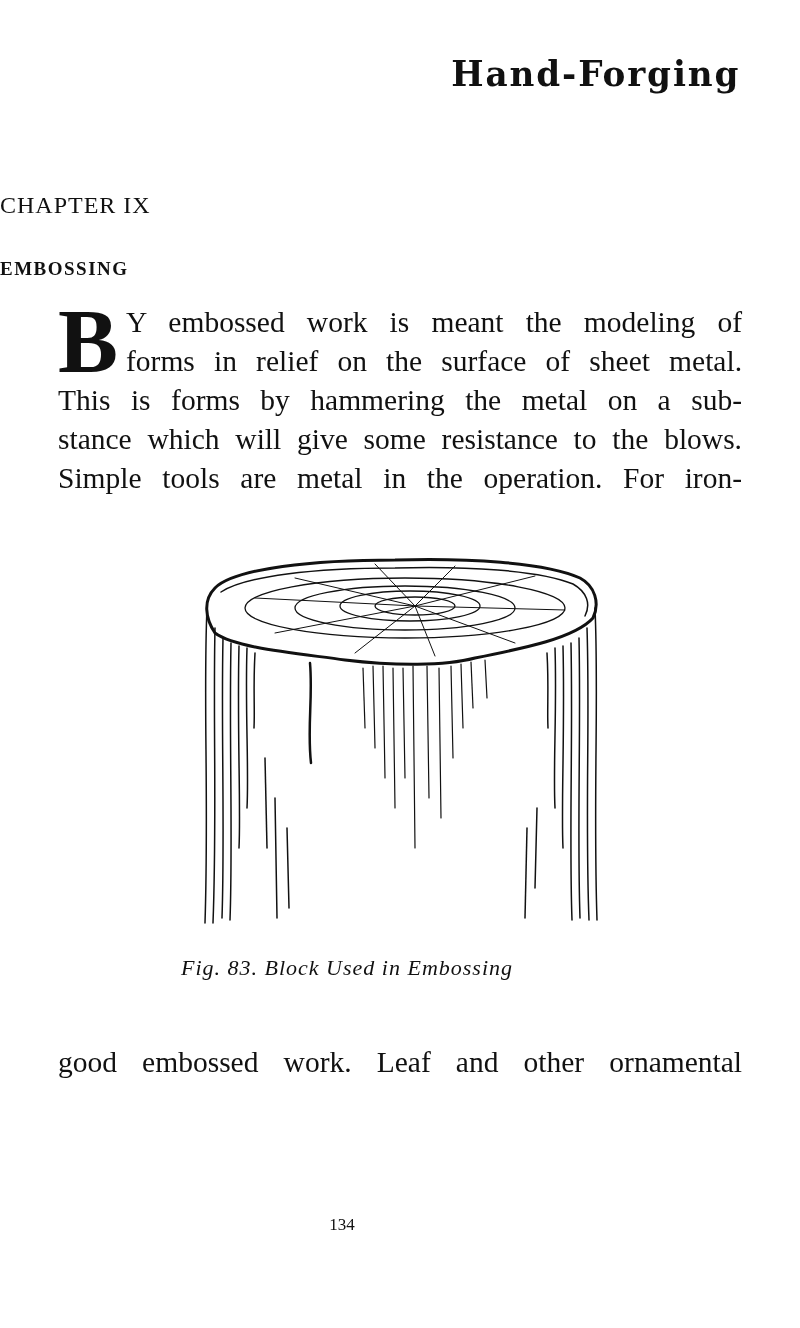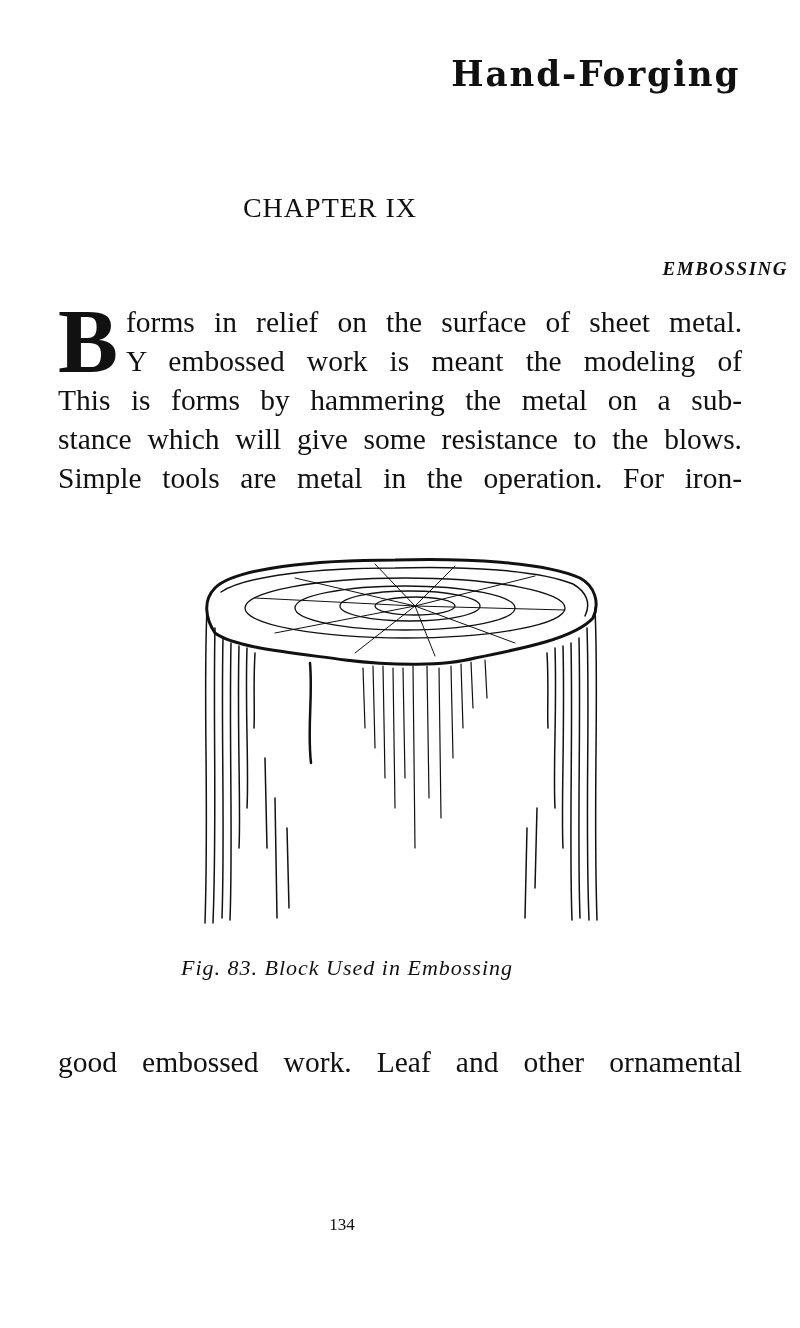--- a/index.html
+++ b/index.html
@@ -1,24 +1,24 @@
 <!DOCTYPE html>
 <html><head>
 <meta charset="utf-8">
 <style>
   html, body { margin: 0; padding: 0; background: #ffffff; }
   body { width: 800px; height: 1328px; position: relative; overflow: hidden;
          font-family: "Liberation Serif", "DejaVu Serif", serif; color: #111; }
   .running-head { position: absolute; top: 52px; right: 60px;
          font-family: "DejaVu Serif", serif; font-weight: bold; font-size: 36px;
          letter-spacing: 2px; color: #111; transform: scaleX(0.95); transform-origin: right; }
-  .chapter-title { position: absolute; top: 192px; left: 0; width: 660px; text-align: center;
-         font-size: 28px; letter-spacing: 1px; }
-  .chapter-subtitle { position: absolute; top: 258px; left: 0; width: 788px; text-align: right;
-         font-size: 19px; font-weight: bold; letter-spacing: 1.5px; font-style: italic; }
+  .chapter-title { position: absolute; top: 192px; left: 0; width: 660px; 
+         font-size: 24px; letter-spacing: 1px; }
+  .chapter-subtitle { position: absolute; top: 258px; left: 0; width: 788px; text-align: left;
+         font-size: 19px; font-weight: bold; letter-spacing: 1.5px; }
   .para { position: absolute; left: 58px; width: 684px; font-size: 29.5px; line-height: 39px;
           text-align: justify; }
   .para .ln { display: block; text-align: justify; text-align-last: justify; white-space: nowrap; }
   .para-1 { top: 303px; }
   .drop-cap { position: absolute; left: 58px; top: 303px; font-size: 90px; line-height: 78px;
           font-weight: bold; }
   .indent { padding-left: 68px; }
   .figure { position: absolute; left: 195px; top: 548px; width: 412px; height: 392px; }
   .caption { position: absolute; top: 955px; left: 0; width: 694px; text-align: center;
           font-style: italic; font-size: 22px; letter-spacing: 1px; }
@@ -29,22 +29,22 @@
 </head>
 <body>
 
 <div class="running-head">Hand-Forging</div>
 
 <div class="chapter-title">CHAPTER IX</div>
 <div class="chapter-subtitle">EMBOSSING</div>
 
 <div class="drop-cap">B</div>
 <div class="para para-1">
+  <span class="ln indent">Y embossed work is meant the modeling of</span>
   <span class="ln indent">forms in relief on the surface of sheet metal.</span>
-  <span class="ln indent">Y embossed work is meant the modeling of</span>
   <span class="ln">This is forms by hammering the metal on a sub-</span>
   <span class="ln">stance which will give some resistance to the blows.</span>
   <span class="ln">Simple tools are metal in the operation.  For iron-</span>
 </div>
 
 <div class="figure">
   <svg width="412" height="392" viewBox="0 0 412 392" fill="none" stroke="#111" stroke-linecap="round">
 
     <path d="M20 40 C40 20 120 12 200 12 C270 10 350 14 385 30 C400 38 405 55 398 70
              C380 90 330 100 280 110 C250 118 200 118 150 112 C100 105 40 100 20 85

